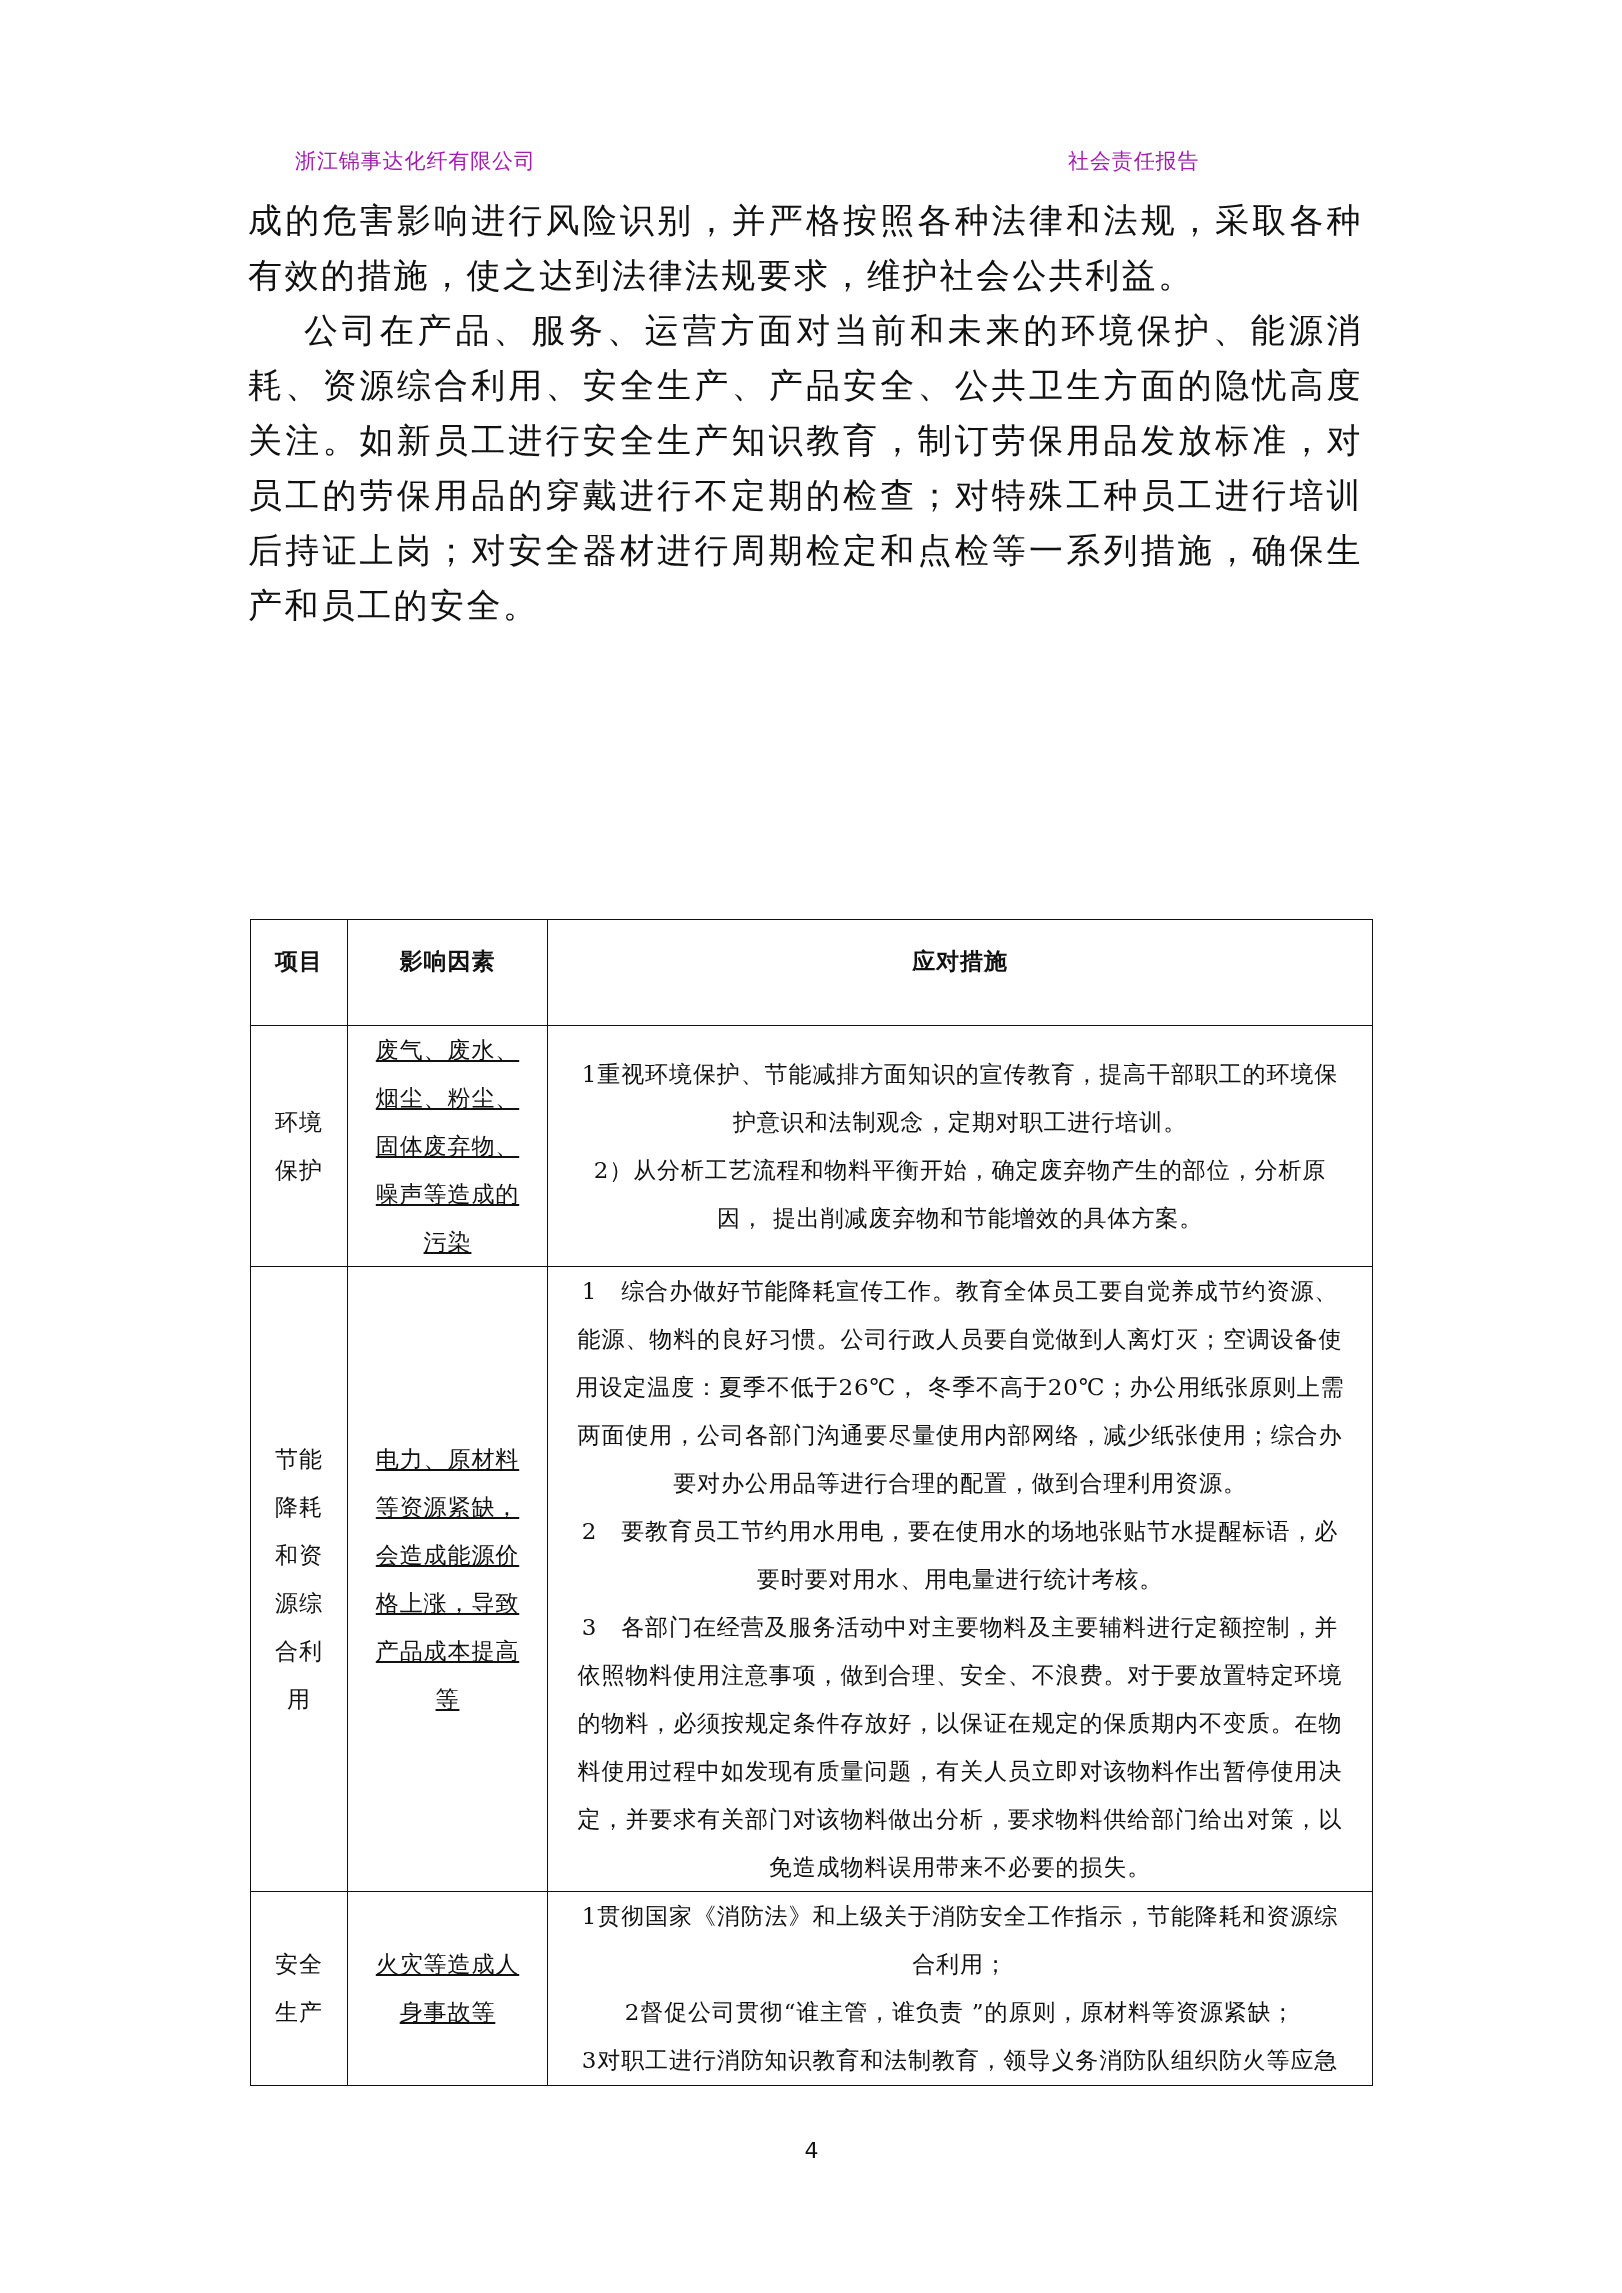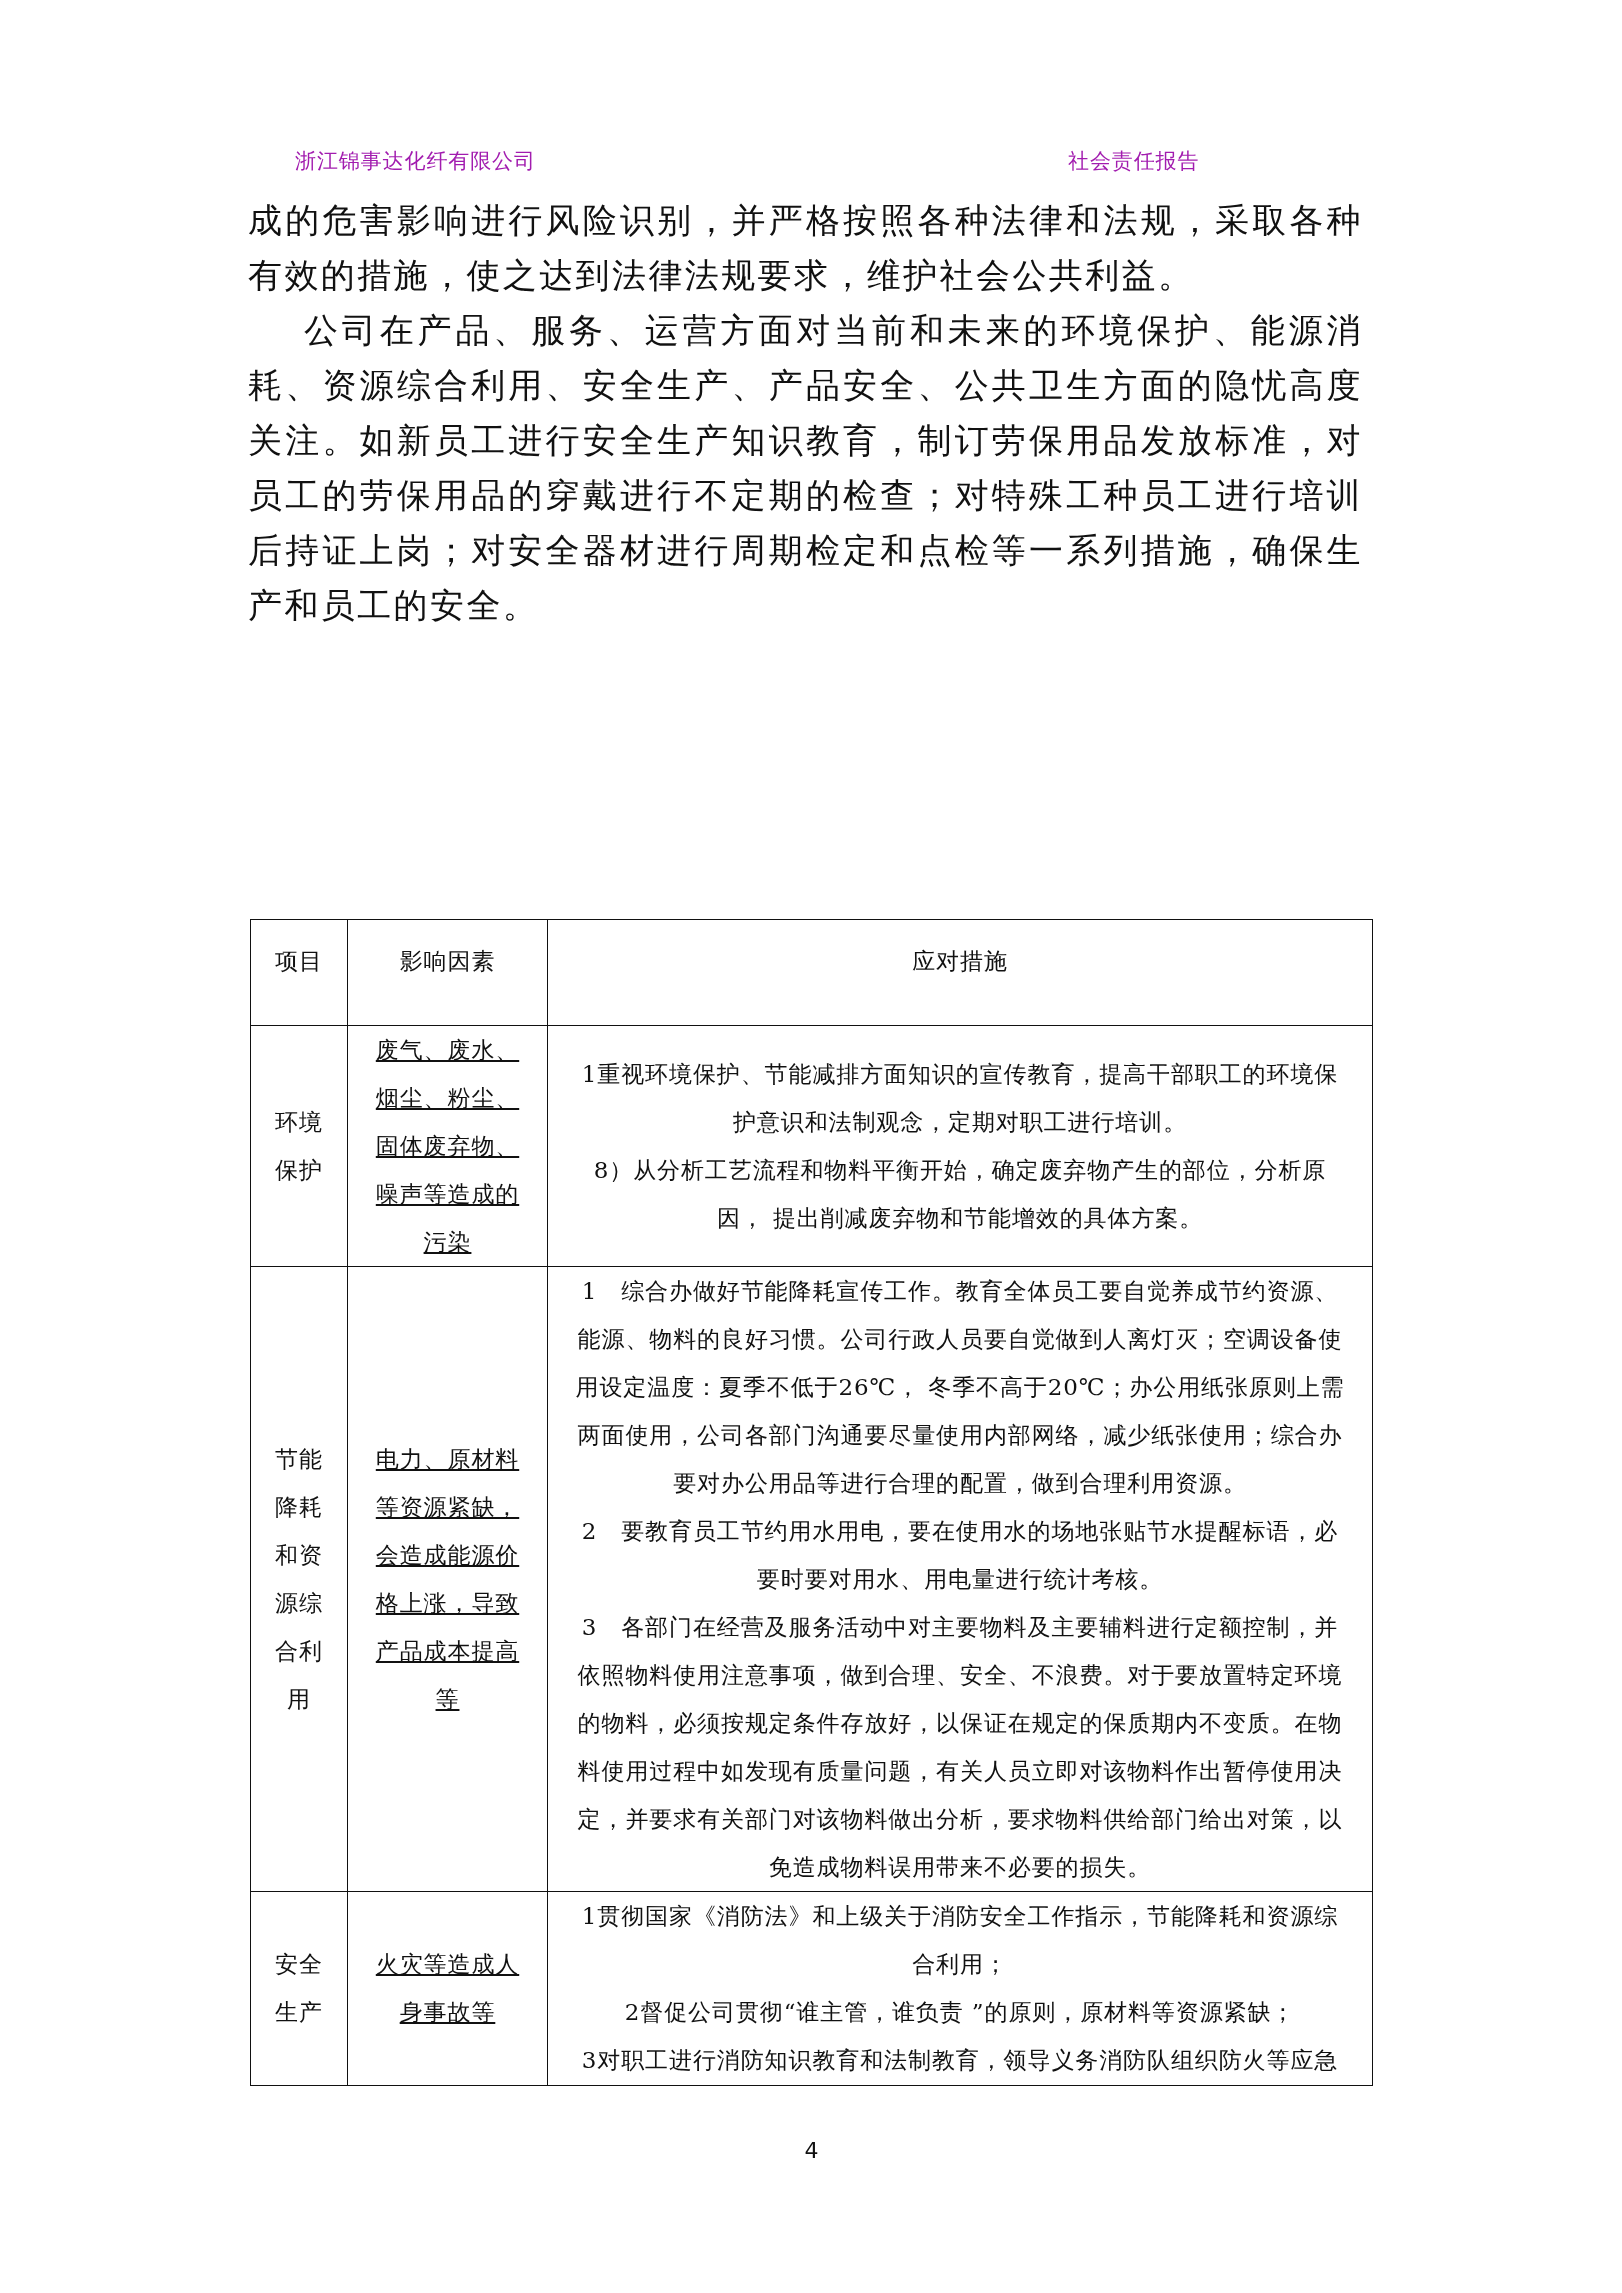--- a/index.html
+++ b/index.html
@@ -53,21 +53,21 @@
     border: 1.8px solid #111;
     vertical-align: middle;
     text-align: center;
     padding: 0;
   }
   .impact-table col.c1 { width: 97px; }
   .impact-table col.c2 { width: 200px; }
   .impact-table col.c3 { width: 825px; }
   .impact-table th {
     height: 79px;
-    font-weight: normal;
+    font-weight: bold;
     font-family: "DejaVu Sans", "Liberation Sans", sans-serif;
     font-size: 23px;
     vertical-align: top;
     padding-top: 25.5px;
     text-align: center;
   }
   .cell-item { line-height: 48px; padding: 0 20px !important; }
   .cell-factor { line-height: 48px; padding: 0 22px !important; text-decoration: underline; }
   .cell-measure { line-height: 48px; padding: 0 23.6px !important; text-align: center; }
   .cell-measure .m-line { display: block; }
@@ -110,21 +110,21 @@
       <th>影响因素</th>
       <th>应对措施</th>
     </tr>
   </thead>
   <tbody>
     <tr class="row-env">
       <td class="cell-item">环境保护</td>
       <td class="cell-factor">废气、废水、烟尘、粉尘、固体废弃物、噪声等造成的污染</td>
       <td class="cell-measure">
         <span class="m-line">1重视环境保护、节能减排方面知识的宣传教育，提高干部职工的环境保护意识和法制观念，定期对职工进行培训。</span>
-        <span class="m-line">8）从分析工艺流程和物料平衡开始，确定废弃物产生的部位，分析原因，  提出削减废弃物和节能增效的具体方案。</span>
+        <span class="m-line">2）从分析工艺流程和物料平衡开始，确定废弃物产生的部位，分析原因，  提出削减废弃物和节能增效的具体方案。</span>
       </td>
     </tr>
     <tr class="row-energy">
       <td class="cell-item">节能降耗和资源综合利用</td>
       <td class="cell-factor">电力、原材料等资源紧缺，会造成能源价格上涨，导致产品成本提高等</td>
       <td class="cell-measure">
         <span class="m-line">1　综合办做好节能降耗宣传工作。教育全体员工要自觉养成节约资源、能源、物料的良好习惯。公司行政人员要自觉做到人离灯灭；空调设备使用设定温度：夏季不低于26℃， 冬季不高于20℃；办公用纸张原则上需两面使用，公司各部门沟通要尽量使用内部网络，减少纸张使用；综合办要对办公用品等进行合理的配置，做到合理利用资源。</span>
         <span class="m-line">2　要教育员工节约用水用电，要在使用水的场地张贴节水提醒标语，必要时要对用水、用电量进行统计考核。</span>
         <span class="m-line">3　各部门在经营及服务活动中对主要物料及主要辅料进行定额控制，并依照物料使用注意事项，做到合理、安全、不浪费。对于要放置特定环境的物料，必须按规定条件存放好，以保证在规定的保质期内不变质。在物料使用过程中如发现有质量问题，有关人员立即对该物料作出暂停使用决定，并要求有关部门对该物料做出分析，要求物料供给部门给出对策，以免造成物料误用带来不必要的损失。</span>
       </td>

